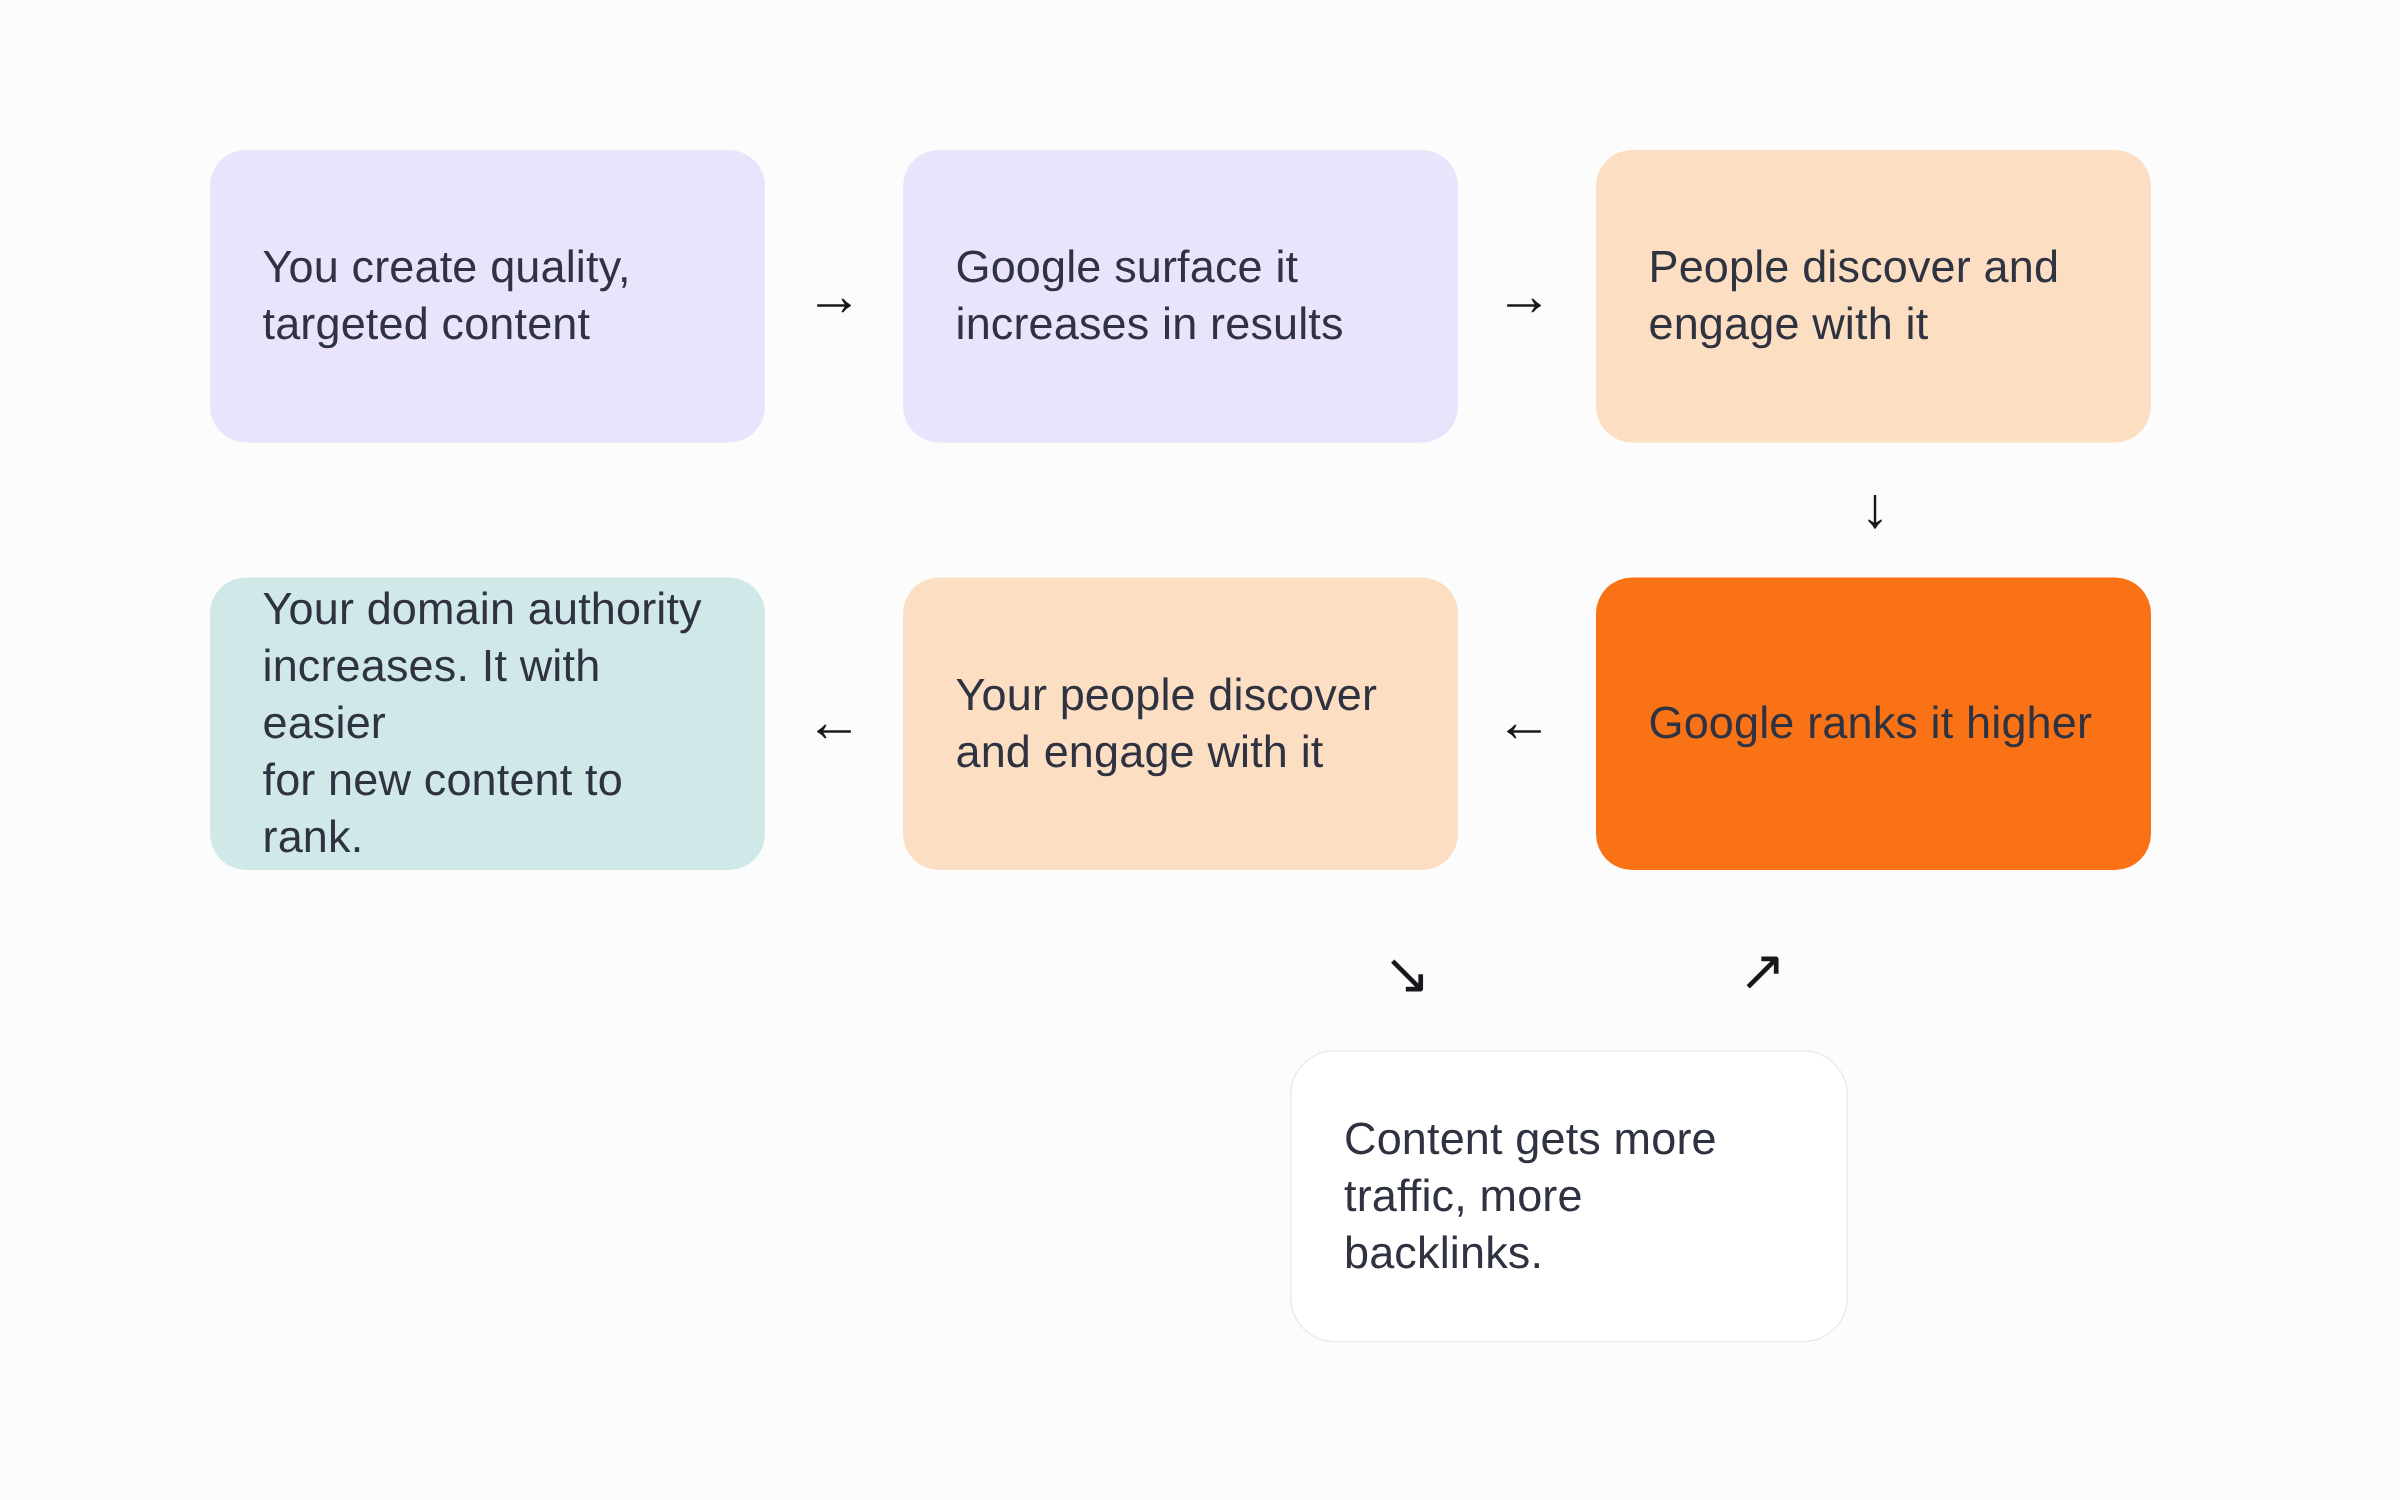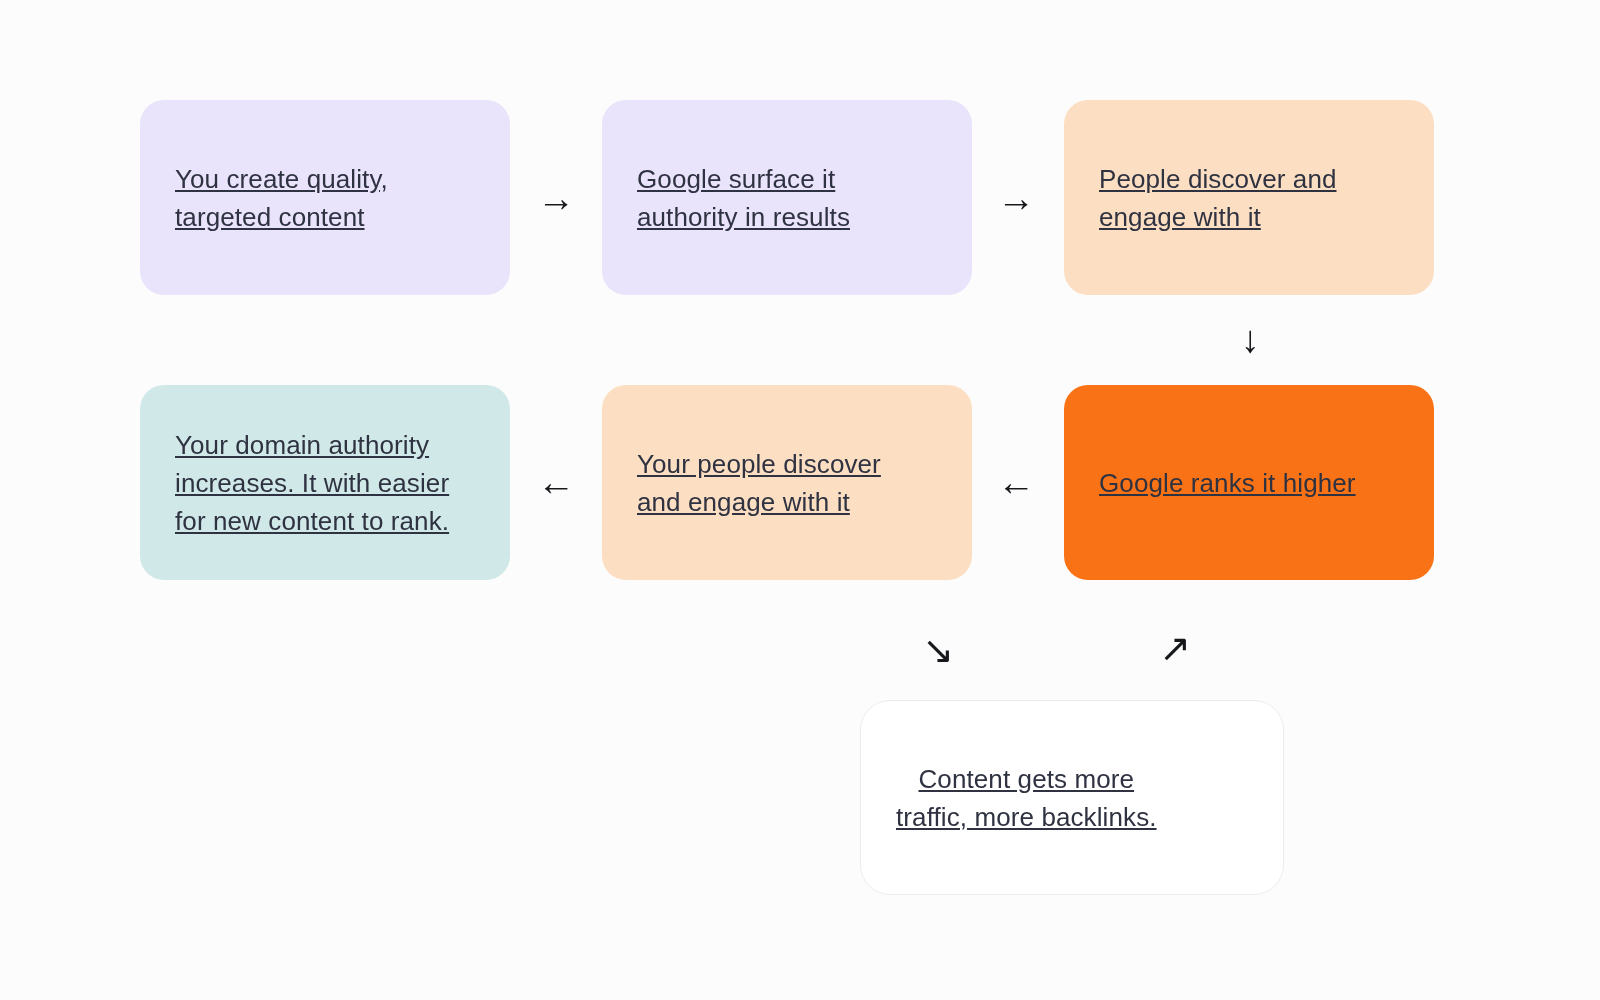--- a/index.html
+++ b/index.html
@@ -15,44 +15,42 @@
   }
   .node {
     position: absolute;
     width: 370px;
     height: 195px;
     border-radius: 24px;
     display: flex;
     align-items: center;
     padding: 18px 35px;
     box-sizing: border-box;
-    font-size: 26px;
+    font-size: 30px;
     line-height: 38px;
     font-weight: 400;
     letter-spacing: 0.1px;
-    text-decoration: underline;
   }
   .node .node-text { white-space: pre-line; }
 
   
   .r1 { top: 100px; }
   .r2 { top: 385px; }
   .c1 { left: 140px; }
   .c2 { left: 602px; }
   .c3 { left: 1064px; }
 
   .node-bottom {
     left: 860px;
     top: 700px;
-    width: 424px;
+    width: 372px;
     height: 195px;
     border-radius: 30px;
     border-style: solid;
     border-width: 1.5px;
-    text-align: center;
   }
 
   .arrow {
     position: absolute;
     transform: translate(-50%, -50%);
     font-size: 38px;
     line-height: 1;
     font-weight: 400;
     user-select: none;
   }
@@ -71,21 +69,21 @@
 
   <div class="node r1 c1" style="background-color: rgb(233, 228, 251);">
     <span class="node-text">You create quality,
 targeted content</span>
   </div>
 
   <span class="arrow arrow-r1a" style="color: rgb(23, 24, 28);">→</span>
 
   <div class="node r1 c2" style="background-color: rgb(233, 228, 251);">
     <span class="node-text">Google surface it
-authority in results</span>
+increases in results</span>
   </div>
 
   <span class="arrow arrow-r1b" style="color: rgb(23, 24, 28);">→</span>
 
   <div class="node r1 c3" style="background-color: rgb(252, 223, 194);">
     <span class="node-text">People discover and
 engage with it</span>
   </div>
 
   <span class="arrow arrow-down" style="color: rgb(23, 24, 28);">↓</span>

